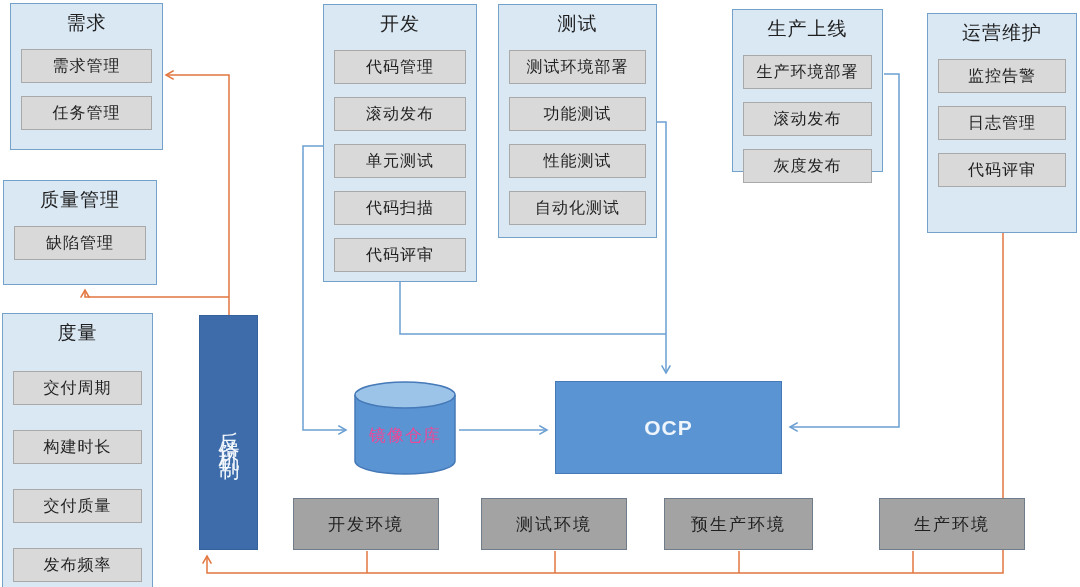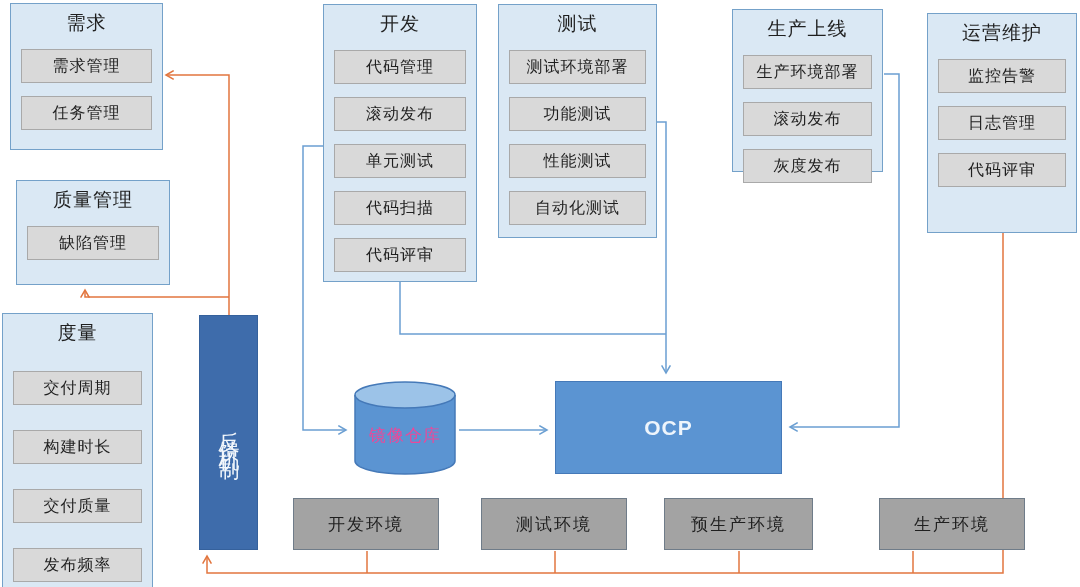--- a/index.html
+++ b/index.html
@@ -92,21 +92,21 @@
     <polyline points="739,551 739,573" fill="none" stroke="#e2763f" stroke-width="1.5"></polyline>
     <polyline points="913,551 913,573" fill="none" stroke="#e2763f" stroke-width="1.5"></polyline>
   </svg>
 
   <div class="group" style="left:10px;top:3px;width:153px;height:147px;">
     <div class="group-title">需求</div>
     <div class="group-item">需求管理</div>
     <div class="group-item">任务管理</div>
   </div>
 
-  <div class="group" style="left:16px;top:180px;width:154px;height:105px;">
+  <div class="group" style="left:3px;top:180px;width:154px;height:105px;">
     <div class="group-title">质量管理</div>
     <div class="group-item">缺陷管理</div>
   </div>
 
   <div class="group" style="left:2px;top:313px;width:151px;height:315px;gap:12px;">
     <div class="group-title">度量</div>
     <div class="group-item">交付周期</div>
     <div class="group-item">构建时长</div>
     <div class="group-item">交付质量</div>
     <div class="group-item">发布频率</div>

